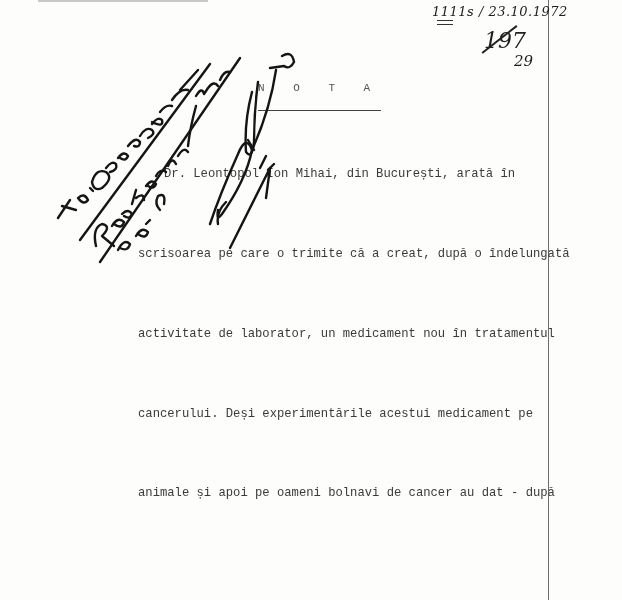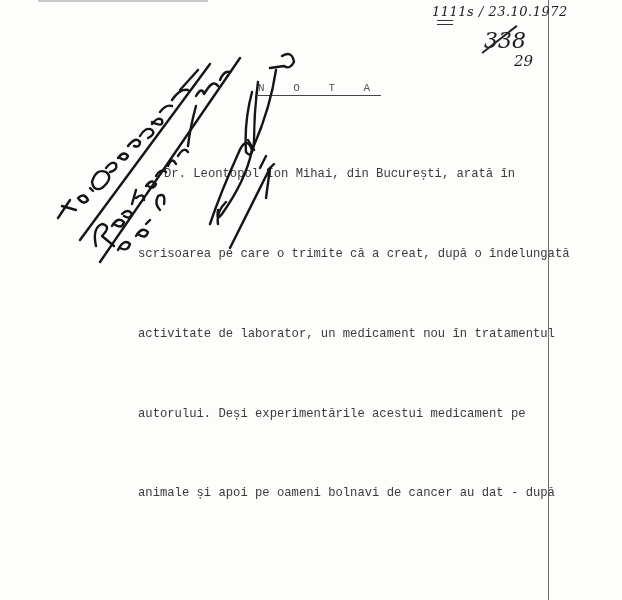--- a/index.html
+++ b/index.html
@@ -27,50 +27,50 @@
     }
     .registry { left: 432px; top: 4px; font-size: 13px; letter-spacing: 0.5px; }
     .registry-under { position:absolute; left: 437px; top: 20px; width: 16px; height: 3px;
       border-top: 1px solid #333; border-bottom: 1px solid #333; }
     .folio-old { left: 484px; top: 28px; font-size: 22px; }
     .folio-strike { position:absolute; left: 482px; top: 30px; width: 44px; height: 1.5px;
       background:#222; transform: rotate(-38deg); transform-origin: left center; top: 52px; }
     .folio-new { left: 514px; top: 52px; font-size: 15px; font-style: italic; }
     .title {
       position: absolute; left: 258px; top: 82px; font-size: 11px; letter-spacing: 11px;
-      color: #555; border-bottom: 1px solid #444; padding-bottom: 1px;
+      color: #555; border-bottom: 1px solid #444; padding-bottom: 16px;
     }
     .body-text {
       position: absolute; left: 138px; top: 108px; width: 410px;
       font-size: 12.2px; line-height: 26.6px; white-space: pre;
     }
     .line { display: block; height: 26.6px; }
     .indent { padding-left: 26px; }
     svg.scribble { position: absolute; left: 0; top: 0; pointer-events: none; }
   </style>
 </head>
 <body>
 
 <div class="page">
   <div class="top-edge"></div>
   <div class="right-edge"></div>
 
   <div class="hand registry">1111s / 23.10.1972</div>
   <div class="registry-under"></div>
-  <div class="hand folio-old">338</div>
+  <div class="hand folio-old">197</div>
   <div class="folio-strike"></div>
   <div class="hand folio-new">29</div>
 
   <div class="title">N O T A</div>
 
   <div class="body-text">
     <span class="line indent">Dr. Leontopol Ion Mihai, din București, arată în</span>
     <span class="line">scrisoarea pe care o trimite că a creat, după o îndelungată</span>
     <span class="line">activitate de laborator, un medicament nou în tratamentul</span>
-    <span class="line">autorului. Deși experimentările acestui medicament pe</span>
+    <span class="line">cancerului. Deși experimentările acestui medicament pe</span>
     <span class="line">animale și apoi pe oameni bolnavi de cancer au dat - după</span>
     
     
     
     
     
     
     
     
     

